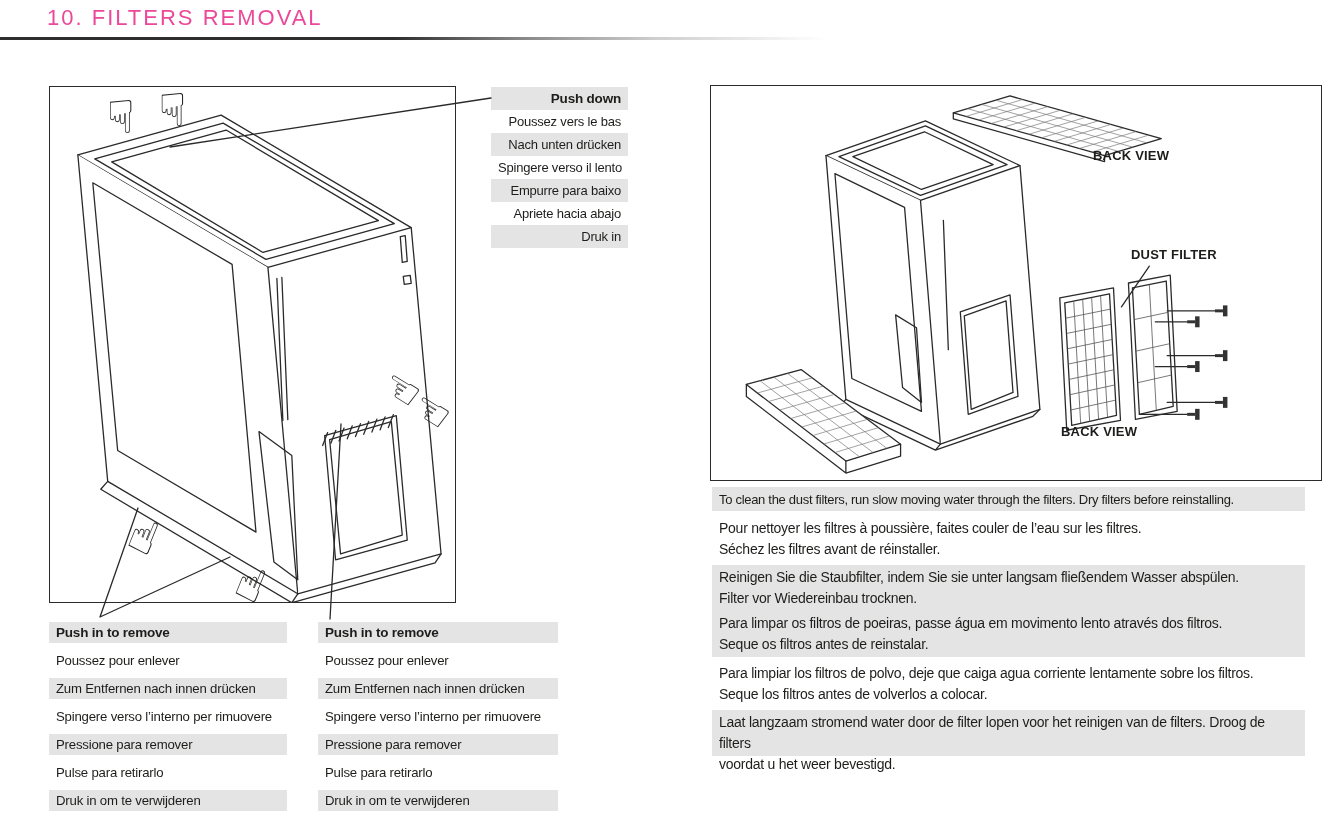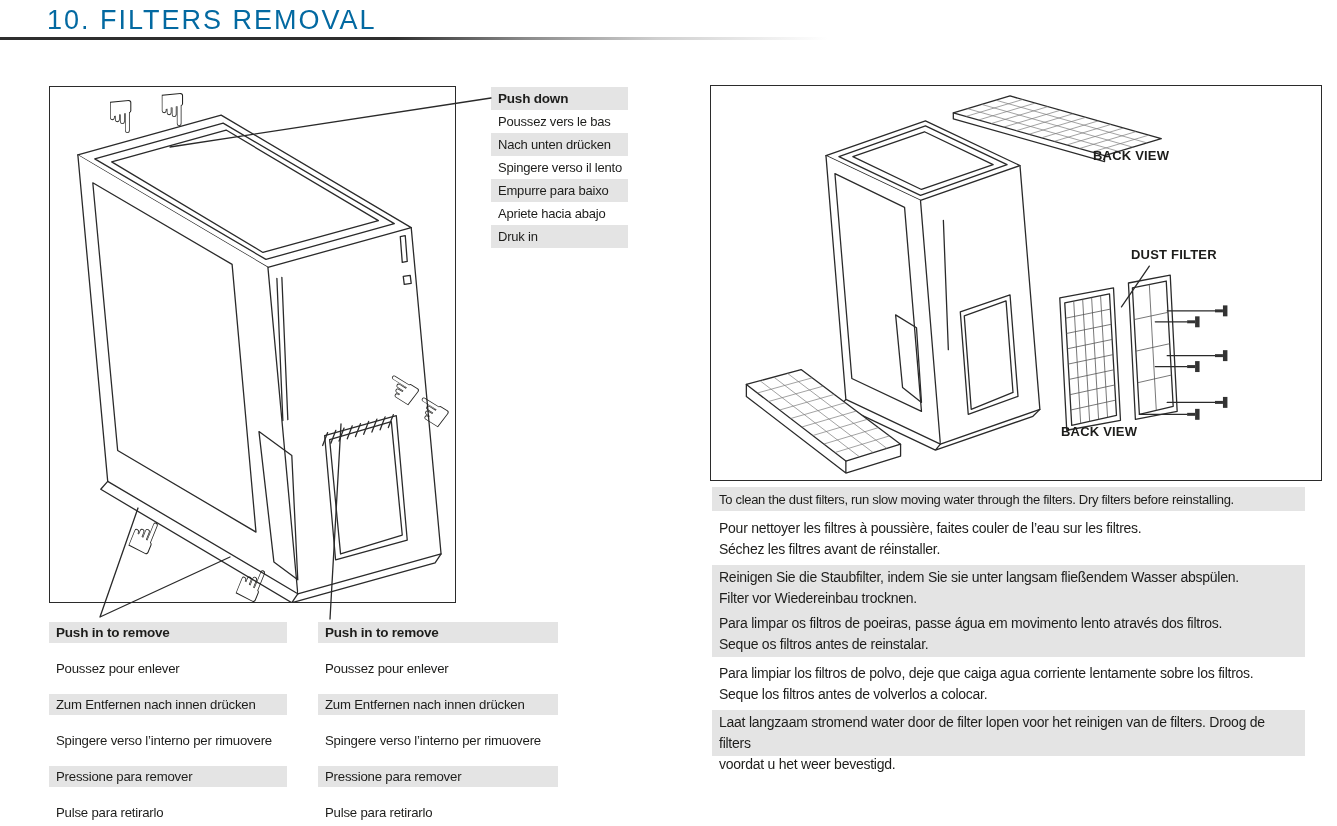--- a/index.html
+++ b/index.html
@@ -1,42 +1,42 @@
 <!DOCTYPE html>
 <html><head>
 <meta charset="utf-8">
 <style>
   html,body{margin:0;padding:0;background:#fff;}
   body{font-family:"Liberation Sans",sans-serif;color:#1d1d1b;}
   #page{position:relative;width:1337px;height:826px;background:#fff;overflow:hidden;}
   .abs{position:absolute;}
   
-  #title{left:47px;top:5px;font-size:27px;font-weight:400;letter-spacing:2px;color:#0369a1;white-space:nowrap;}
+  #title{left:47px;top:5px;font-size:22px;font-weight:400;letter-spacing:2px;color:#ec4899;white-space:nowrap;}
   #title-rule{left:0;top:37px;width:1313px;height:3px;
     background:linear-gradient(to right,#2e2e2e 0%,#2e2e2e 30%,#8a8a8a 40%,#cfcfcf 50%,rgba(0,0,0,0) 63%);}
   
   .fig{border:1.6px solid #2b2b2b;background:#fff;box-sizing:border-box;}
   #fig-left{left:49px;top:86px;width:407px;height:517px;}
   #fig-right{left:710px;top:85px;width:612px;height:396px;}
   .fig svg{display:block;width:100%;height:100%;}
   .draw{stroke:#2a2a2a;fill:none;stroke-width:1.3;stroke-linejoin:round;stroke-linecap:round;}
   .mesh{stroke:#7a7a7a;stroke-width:0.7;}
   .mesh2{stroke:#555;stroke-width:0.8;}
   .wfill{fill:#fff;}
   .hand{font-family:"DejaVu Sans",sans-serif;fill:#1d1d1b;}
   
   .lbl-row{box-sizing:border-box;padding:0 7px;white-space:nowrap;}
   .gray{background:#e4e4e4;}
   #push-down{left:491px;top:87px;width:137px;}
-  #push-down .lbl-row{height:23px;line-height:23px;font-size:13px;letter-spacing:-0.2px;}
+  #push-down .lbl-row{height:23px;line-height:23px;font-size:13px;letter-spacing:-0.2px;text-align:right;}
   #push-down .hdr{font-weight:700;font-size:13.5px;}
   .pir{width:240px;}
   #push-in-left{left:49px;top:622px;width:238px;}
   #push-in-right{left:318px;top:622px;}
-  .pir .lbl-row,#push-in-left .lbl-row{height:21px;line-height:21px;font-size:13.2px;margin-bottom:15px;letter-spacing:-0.2px;}
+  .pir .lbl-row,#push-in-left .lbl-row{height:21px;line-height:21px;font-size:13.2px;margin-bottom:7px;letter-spacing:-0.2px;}
   .pir .hdr,#push-in-left .hdr{font-weight:700;font-size:13.5px;}
   
   #cleaning{left:712px;top:487px;width:593px;}
   .clean-row{box-sizing:border-box;width:593px;padding:2px 7px 0 7px;font-size:14px;line-height:21px;
     letter-spacing:-0.25px;white-space:pre-line;}
   .clean-row.one{height:24px;line-height:21px;font-weight:400;font-size:13px;letter-spacing:-0.3px;margin-bottom:5px;}
   .clean-row.two{height:46px;}
   .mb3{margin-bottom:3px;} .mb4{margin-bottom:4px;} .mb6{margin-bottom:0;}
   
   .fig-cap{font-size:13px;font-weight:700;letter-spacing:0.2px;white-space:nowrap;}

